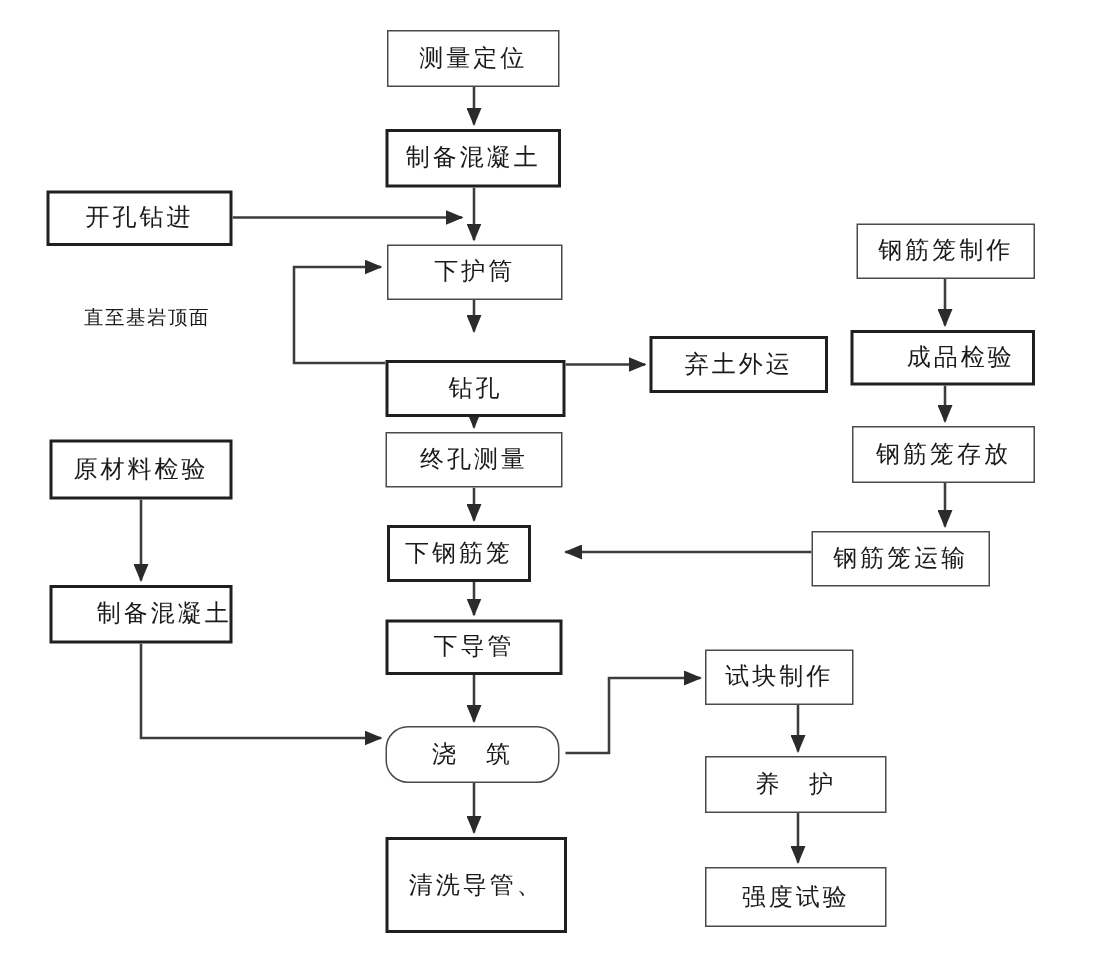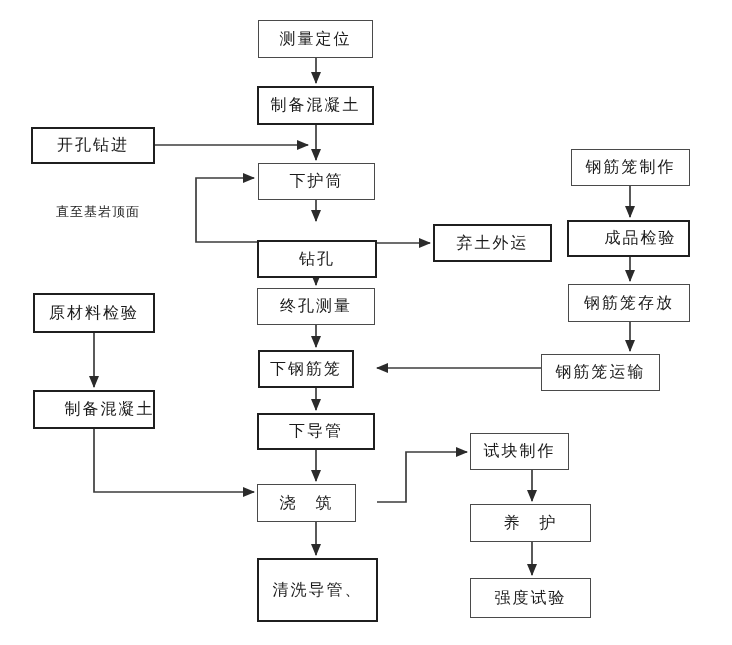--- a/index.html
+++ b/index.html
@@ -34,21 +34,21 @@
   
   .n-survey      {left:258px;top:20px; width:115px;height:38px;}
   .n-rig         {left:257px;top:86px; width:117px;height:39px;}
   .n-openhole    {left:31px; top:127px;width:124px;height:37px;}
   .n-casing      {left:258px;top:163px;width:117px;height:37px;}
   .n-drilling    {left:257px;top:224px;width:120px;height:38px;margin-top:16px;}
   .n-waste       {left:433px;top:224px;width:119px;height:38px;}
   .n-finalsurvey {left:257px;top:288px;width:118px;height:37px;}
   .n-rebarcage   {left:258px;top:350px;width:96px;height:38px;}
   .n-conduit     {left:257px;top:413px;width:118px;height:37px;}
-  .n-pouring     {left:257px;top:484px;width:99px;height:38px;}
+  .n-pouring     {left:257px;top:484px;width:116px;height:38px;border-radius:15px;}
   .n-clean       {left:257px;top:558px;width:121px;height:64px;}
   .n-rawmat      {left:33px; top:293px;width:122px;height:40px;}
   .n-concrete    {left:33px; top:390px;width:122px;height:39px;padding-left:31px;}
   .n-cagefab     {left:571px;top:149px;width:119px;height:37px;}
   .n-prodinsp    {left:567px;top:220px;width:123px;height:37px;padding-left:24px;}
   .n-cagestore   {left:568px;top:284px;width:122px;height:38px;}
   .n-cagetrans   {left:541px;top:354px;width:119px;height:37px;}
   .n-testblock   {left:470px;top:433px;width:99px;height:37px;}
   .n-curing      {left:470px;top:504px;width:121px;height:38px;}
   .n-strength    {left:470px;top:578px;width:121px;height:40px;}

